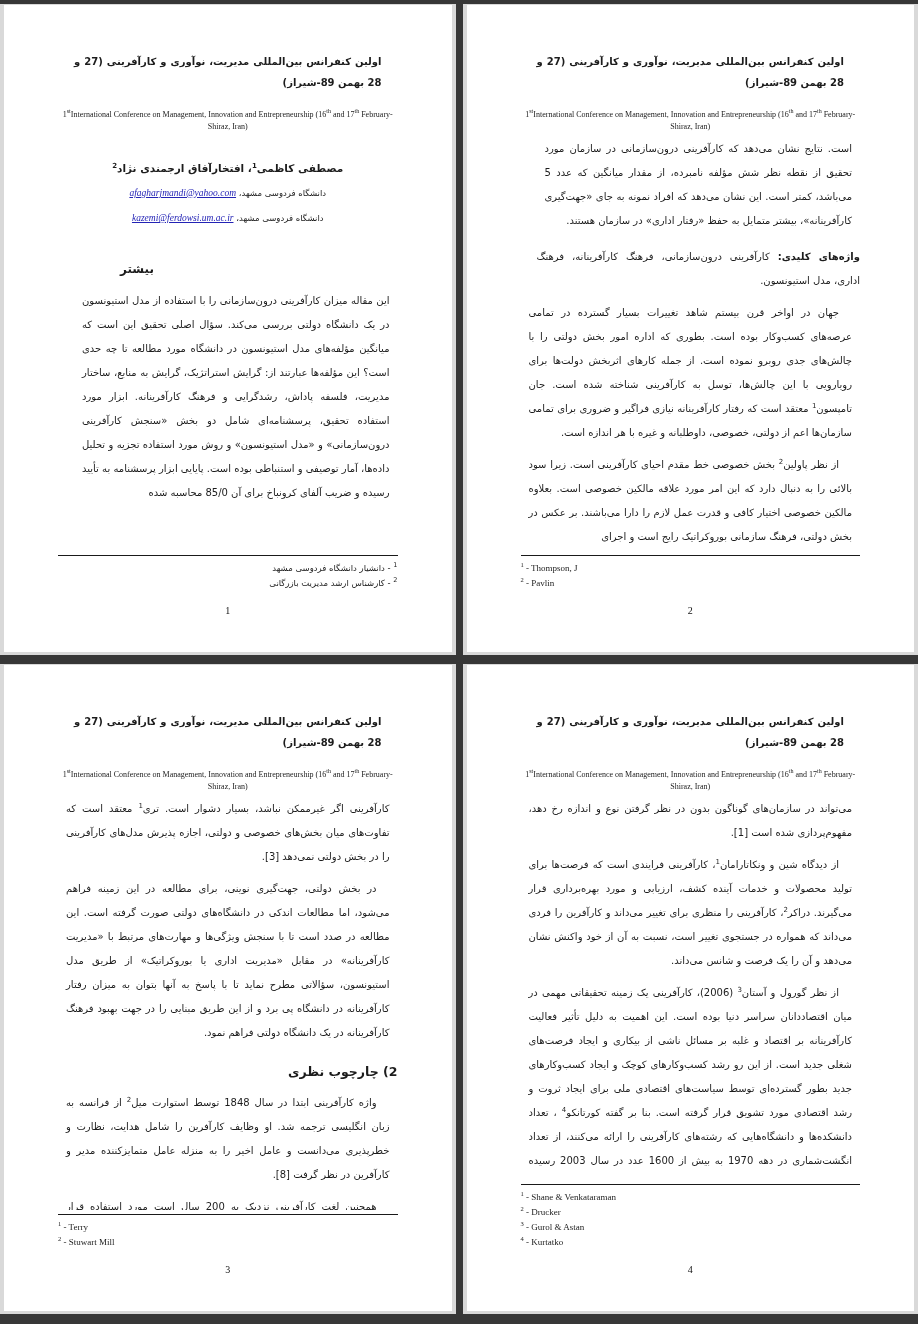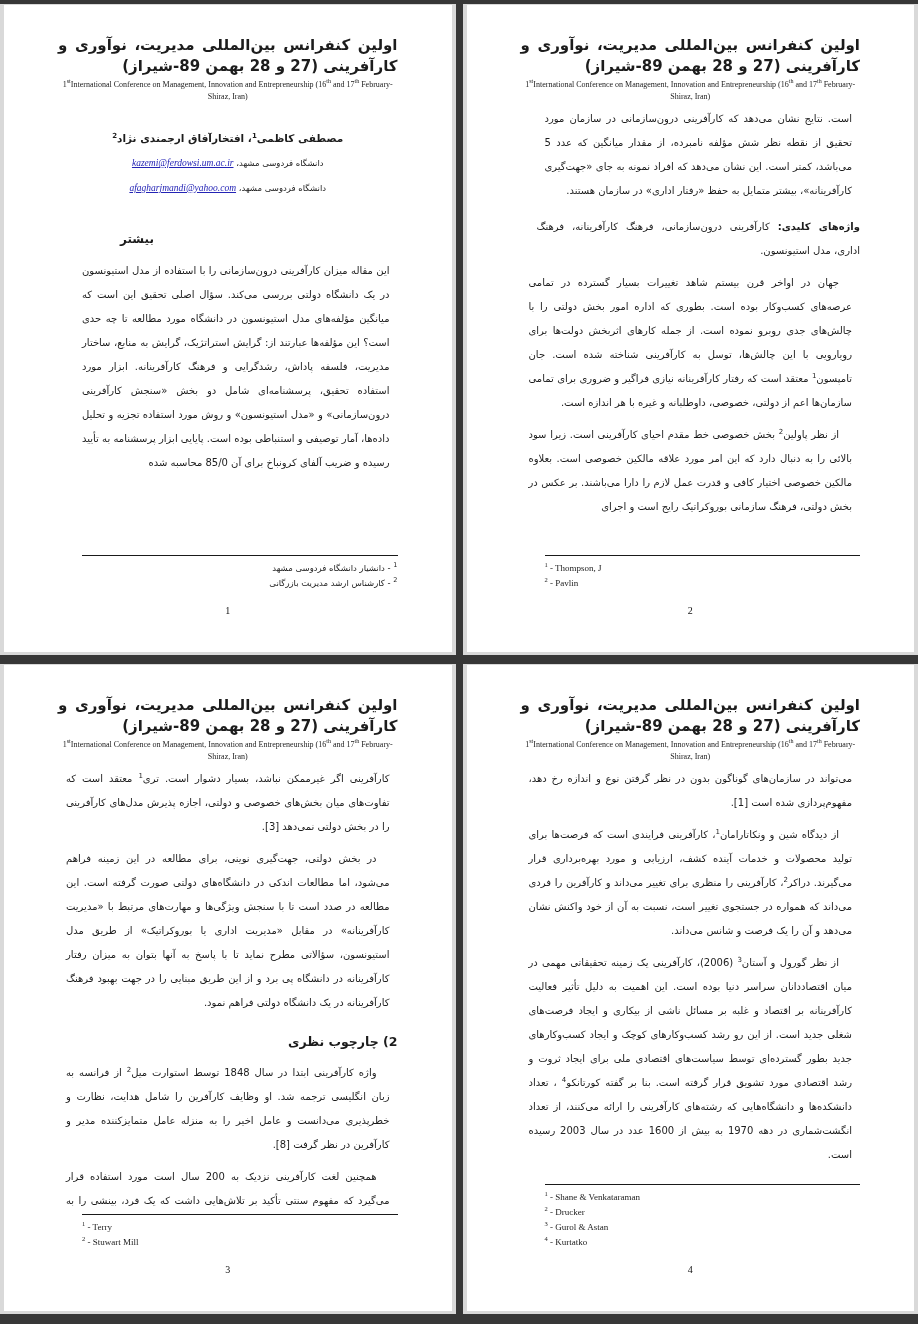--- a/index.html
+++ b/index.html
@@ -11,21 +11,21 @@
     font-family:"DejaVu Sans",sans-serif;
   }
   .cell{background:#d9d9d9;padding:1px 4px 3px 4px;box-sizing:border-box;overflow:hidden;}
   .page{
     background:#ffffff;width:100%;height:100%;box-sizing:border-box;
     padding:30px 54px 26px 54px;
     display:flex;flex-direction:column;overflow:hidden;
     direction:rtl;color:#1c1c1c;
   }
   
-  .hdr-fa{margin:0;font-size:15px;font-weight:bold;line-height:21px;text-align:justify;}
+  .hdr-fa{margin:16px;font-size:10px;font-weight:bold;line-height:21px;text-align:justify;}
   .hdr-en{margin:2px 0 0 0;direction:ltr;text-align:center;
     font-family:"Liberation Serif",serif;font-size:8px;line-height:12px;color:#222;}
   .hdr-en sup{font-size:6px;line-height:0;}
   
   .content{flex:1 1 auto;min-height:0;overflow:hidden;font-size:10px;line-height:24px;text-align:justify;}
   .content p{margin:8px;}
   .content sup{font-size:7px;line-height:0;}
   .indent{text-indent:13px;}
   .doc-title{font-size:13.5px;font-weight:bold;text-align:center;line-height:30px;margin:22px 0 0 0 !important;}
   .authors{font-size:10.5px;font-weight:bold;text-align:center;margin:26px 0 3px 0 !important;line-height:18px;}
@@ -35,43 +35,43 @@
     color:#2323b5;text-decoration:underline;direction:ltr;unicode-bidi:embed;}
   .abs-h{font-size:12px;font-weight:bold;text-align:right;padding-left:62px;text-align:left;direction:rtl;
     margin:30px 0 8px 0 !important;}
   .abstract{padding-left:16px;margin-top:4px !important;}
   .h1{font-size:12.5px;font-weight:bold;margin:16px 0 6px 0 !important;line-height:22px;}
   .h2{font-size:10.5px;font-weight:bold;margin:12px 0 2px 0 !important;line-height:20px;}
   .kw{margin:12px 0 0 0 !important;}
   .kw b{font-weight:bold;}
   .mt{margin-top:4px !important;}
   
-  .fnblock{flex:0 0 auto;margin-top:auto;padding-top:4px;margin-left:24px;}
+  .fnblock{flex:0 0 auto;margin-top:auto;padding-top:4px;}
   .fnrule{border-top:1.2px solid #1a1a1a;margin-bottom:5px;}
   .fn{margin:0;font-size:8.5px;line-height:15px;text-align:right;}
   .fn sup{font-size:6.5px;line-height:0;}
   .fn-en{direction:ltr;text-align:left;font-family:"Liberation Serif",serif;font-size:9px;}
   .pageno{flex:0 0 auto;margin:14px 0 10px 0;text-align:center;direction:ltr;
     font-family:"Liberation Serif",serif;font-size:10px;color:#111;}
 </style>
 </head>
 <body>
 
 <div id="viewer">
 
   <div class="cell">
     <div class="page">
       <div>
         <p class="hdr-fa">اولین کنفرانس بین‌المللی مدیریت، نوآوری و کارآفرینی (27 و 28 بهمن 89-شیراز)</p>
         <p class="hdr-en"><span>1</span><sup>st</sup><span>International Conference on Management, Innovation and Entrepreneurship (16</span><sup>th</sup><span> and 17</span><sup>th</sup><span> February-Shiraz, Iran)</span></p>
       </div>
       <div class="content">
         <p class="authors"><span>مصطفی کاظمی</span><sup>1</sup><span>، </span><span>افتخارآفاق ارجمندی نژاد</span><sup>2</sup></p>
+        <p class="affil"><span>دانشگاه فردوسی مشهد، </span><a class="email" href="#">afagharjmandi@yahoo.com</a></p>
         <p class="affil"><span>دانشگاه فردوسی مشهد، </span><a class="email" href="#">kazemi@ferdowsi.um.ac.ir</a></p>
-        <p class="affil"><span>دانشگاه فردوسی مشهد، </span><a class="email" href="#">afagharjmandi@yahoo.com</a></p>
         <p class="abs-h">بیشتر</p>
         <p class="abstract">این مقاله میزان کارآفرینی درون‌سازمانی را با استفاده از مدل استیونسون در یک دانشگاه دولتی بررسی می‌کند. سؤال اصلی تحقیق این است که میانگین مؤلفه‌های مدل استیونسون در دانشگاه مورد مطالعه تا چه حدی است؟ این مؤلفه‌ها عبارتند از: گرایش استراتژیک، گرایش به منابع، ساختار مدیریت، فلسفه پاداش، رشدگرایی و فرهنگ کارآفرینانه. ابزار مورد استفاده تحقیق، پرسشنامه‌ای شامل دو بخش «سنجش کارآفرینی درون‌سازمانی» و «مدل استیونسون» و روش مورد استفاده تجزیه و تحلیل داده‌ها، آمار توصیفی و استنباطی بوده است. پایایی ابزار پرسشنامه به تأیید رسیده و ضریب آلفای کرونباخ برای آن 85/0 محاسبه شده</p>
       </div>
       <div class="fnblock">
         <div class="fnrule"></div>
         <p class="fn"><sup>1</sup><span> - دانشیار دانشگاه فردوسی مشهد</span></p>
         <p class="fn"><sup>2</sup><span> - کارشناس ارشد مدیریت بازرگانی</span></p>
       </div>
       <p class="pageno">1</p>
     </div>

